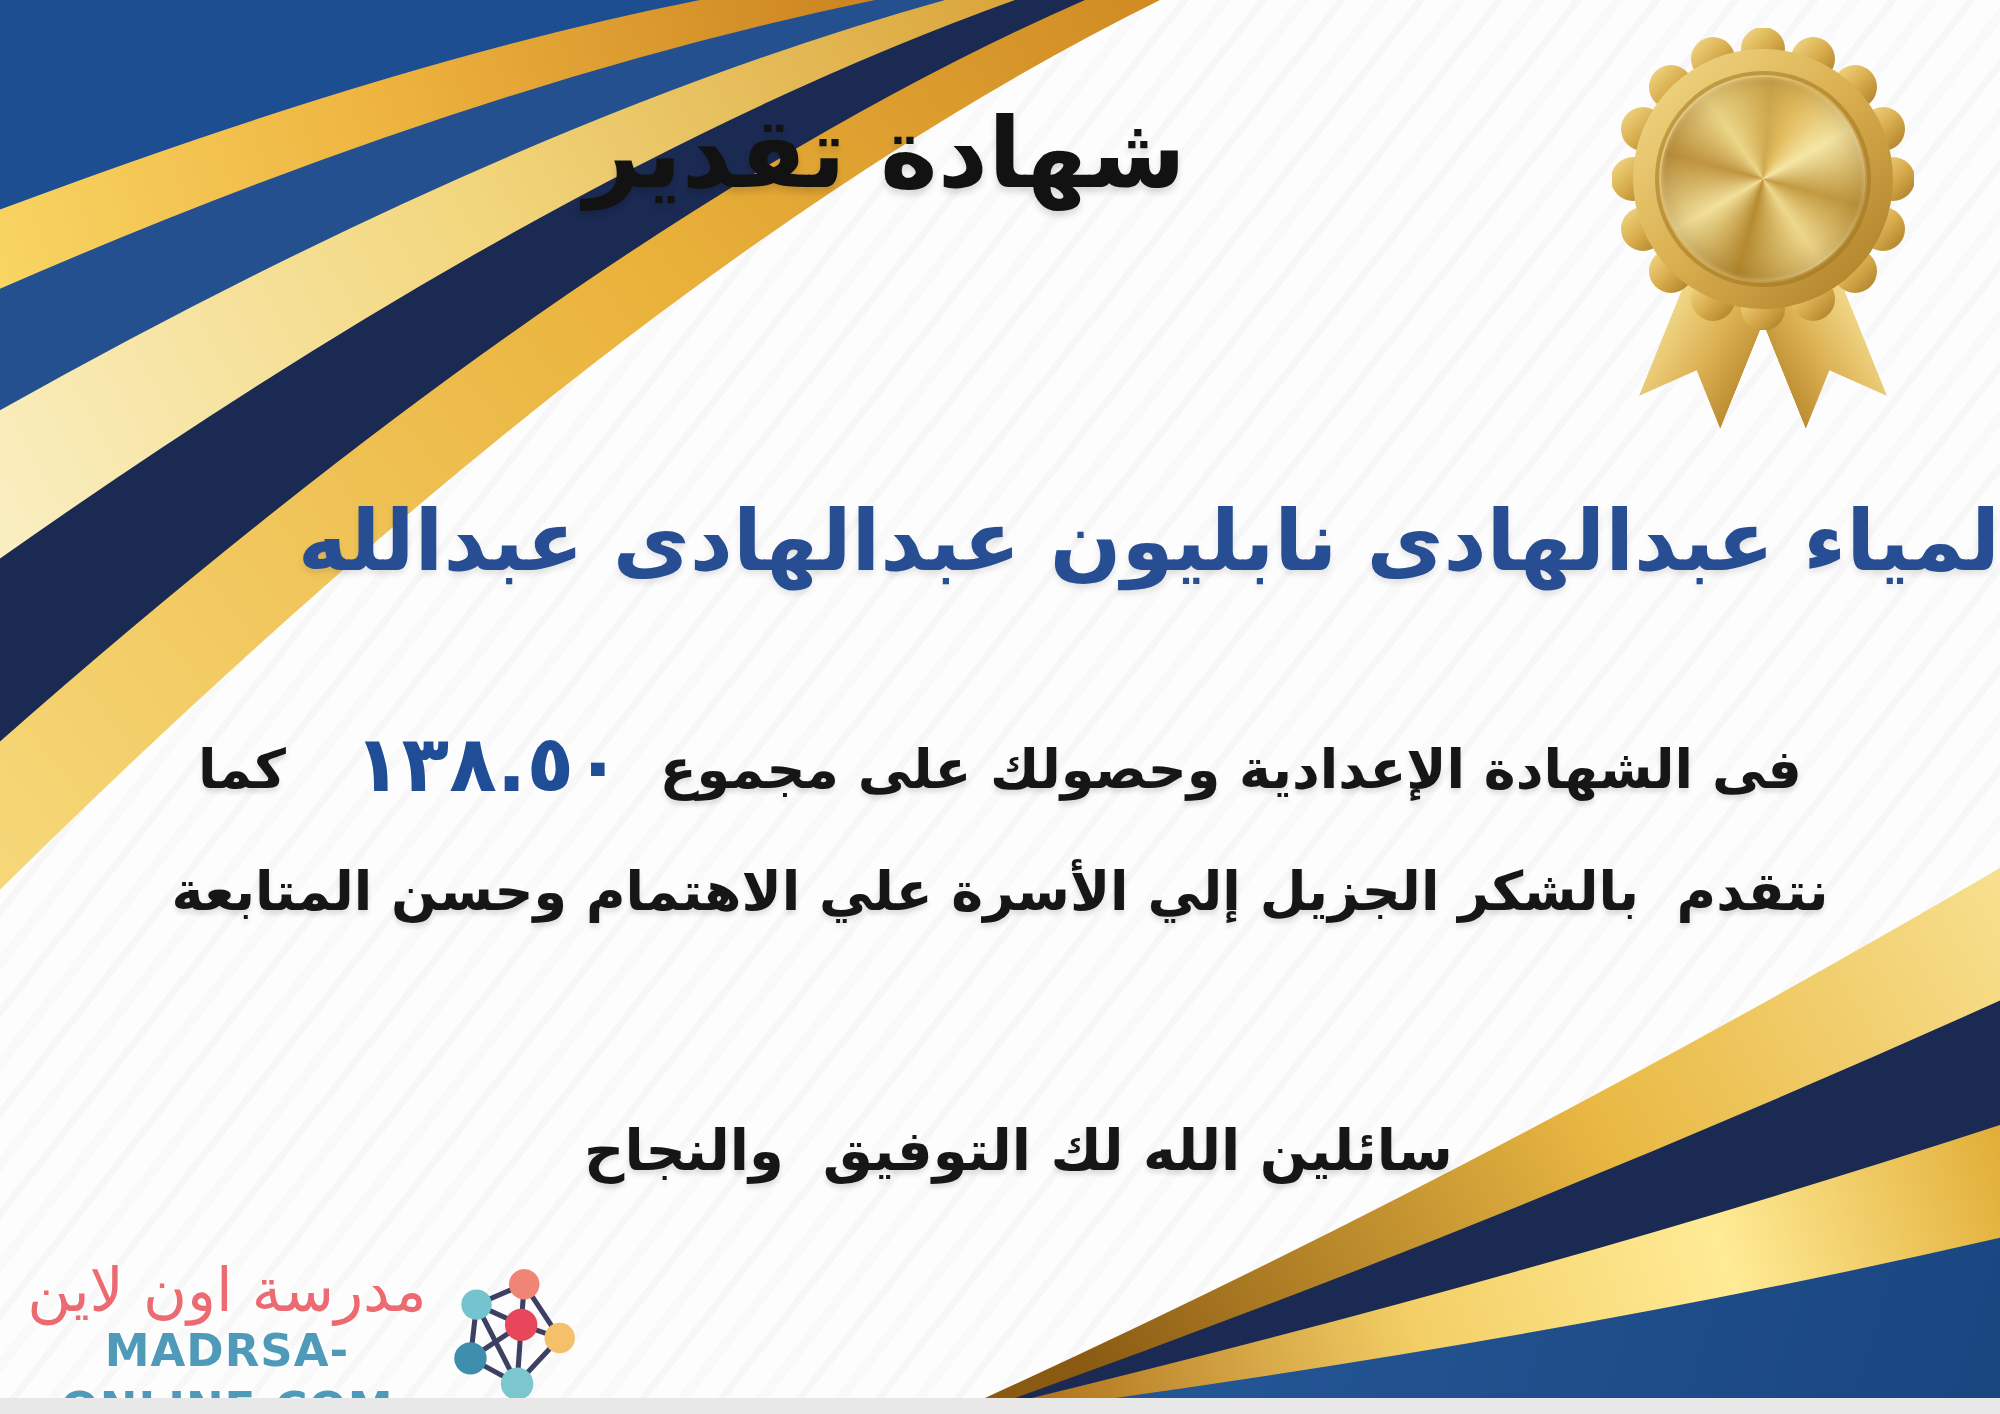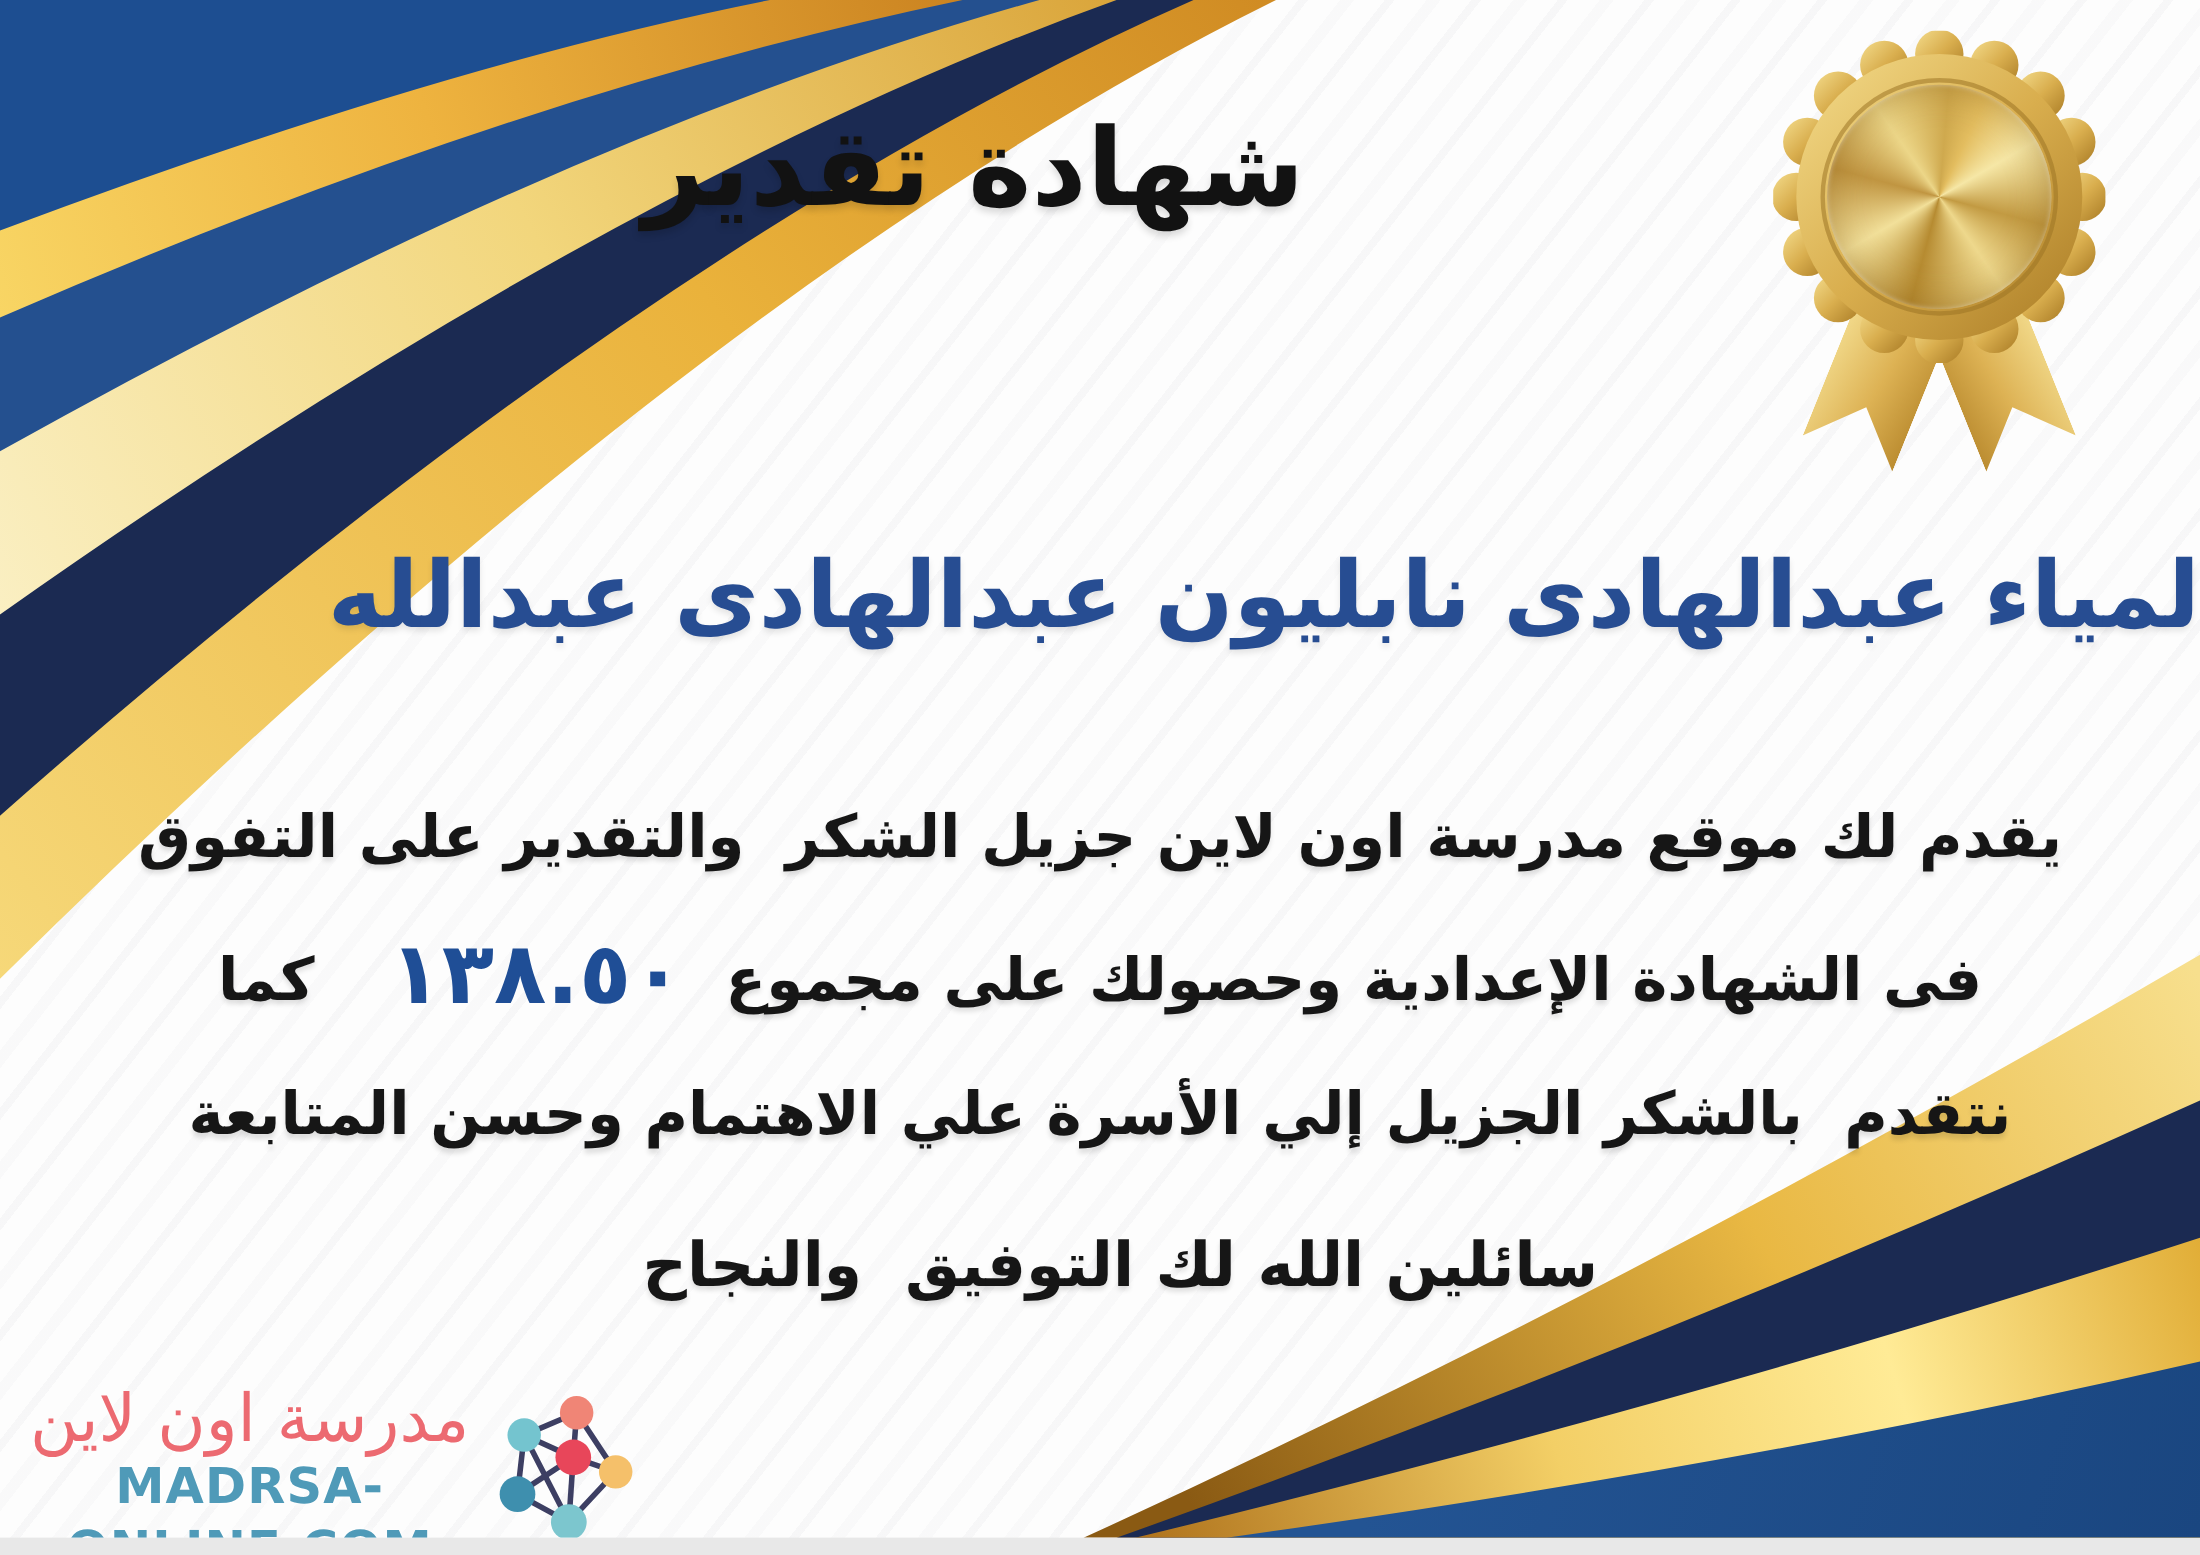--- a/index.html
+++ b/index.html
@@ -173,21 +173,20 @@
       <circle cx="151" cy="151" r="106" fill="none" stroke="#9c7425" stroke-opacity="0.55" stroke-width="4"></circle>
     </svg>
     <div class="medal-face"></div>
   </div>
 
   <div class="title">شهادة تقدير</div>
 
   <div class="student-name">لمياء عبدالهادى نابليون عبدالهادى عبدالله</div>
 
   <div class="body-text">
-    <div class="body-line">يقدم لك موقع مدرسة اون لاين جزيل الشكر  والتقدير على التفوق</div>
     <div class="body-line"><span>فى الشهادة الإعدادية وحصولك على مجموع</span><span class="score">١٣٨.٥٠</span><span>كما</span></div>
     <div class="body-line">نتقدم  بالشكر الجزيل إلي الأسرة علي الاهتمام وحسن المتابعة</div>
   </div>
 
   <div class="closing">سائلين الله لك التوفيق  والنجاح</div>
 
   <div class="logo">
     <svg class="logo-icon" viewBox="0 0 140 140">
       <g stroke="#3d3f63" stroke-width="5" stroke-linecap="round">
         <line x1="85" y1="22" x2="38" y2="42"></line>

